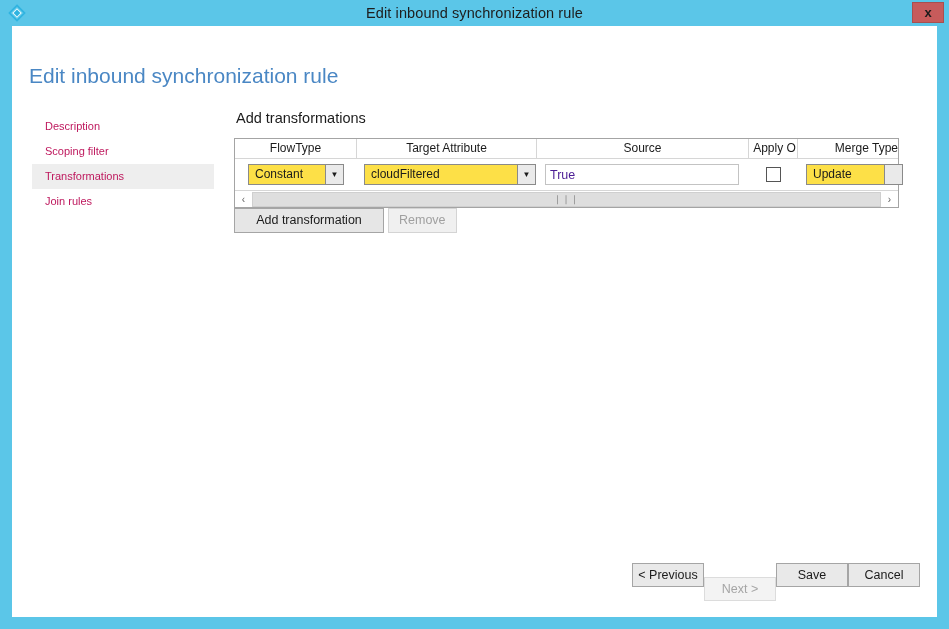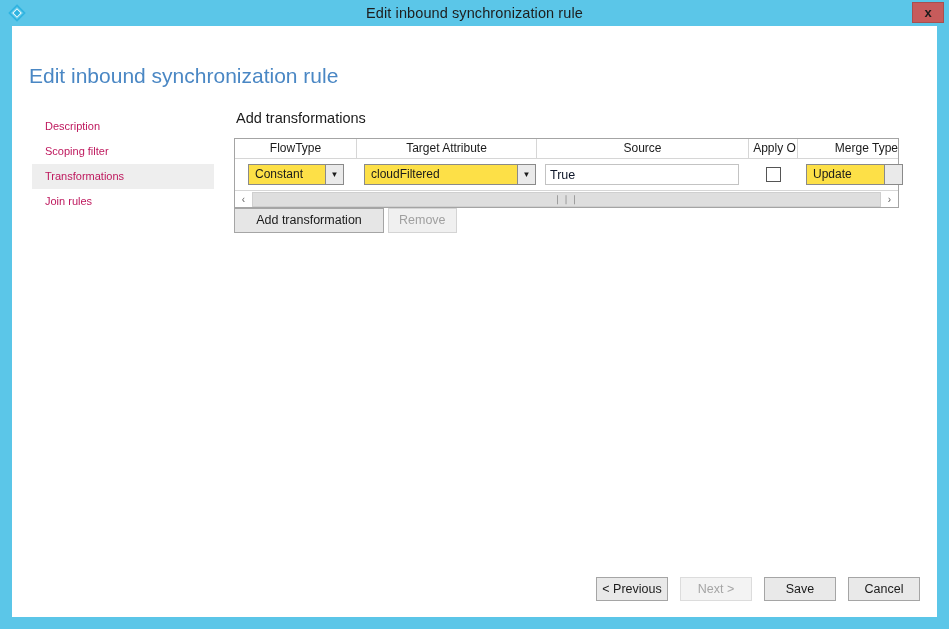--- a/index.html
+++ b/index.html
@@ -198,21 +198,21 @@
   .combo.w-merge .combo-arrow {
     border-left: 1px solid #8a8a8a;
   }
 
   .textbox {
     width: 194px;
     height: 21px;
     border: 1px solid #c3c3c3;
     background: #ffffff;
     font-size: 12.5px;
-    color: #0f172a;
+    color: #4c1d95;
     padding: 0 4px;
     line-height: 19px;
     font-family: "Liberation Sans", sans-serif;
     outline: none;
   }
   .checkbox {
     width: 15px;
     height: 15px;
     border: 1px solid #555555;
     background: #ffffff;
@@ -287,22 +287,20 @@
     border: 1px solid #d4d4d4;
     cursor: default;
   }
 
   
   .footer {
     position: absolute;
     right: 17px;
     bottom: 16px;
     display: flex;
-    gap: 12px;
-    align-items: flex-end;
   }
   .footer .btn {
     width: 72px;
     height: 24px;
     line-height: 22px;
     padding: 0;
     background: #e9e9e9;
     border: 1px solid #a5a5a5;
   }
   .footer .btn.disabled {

